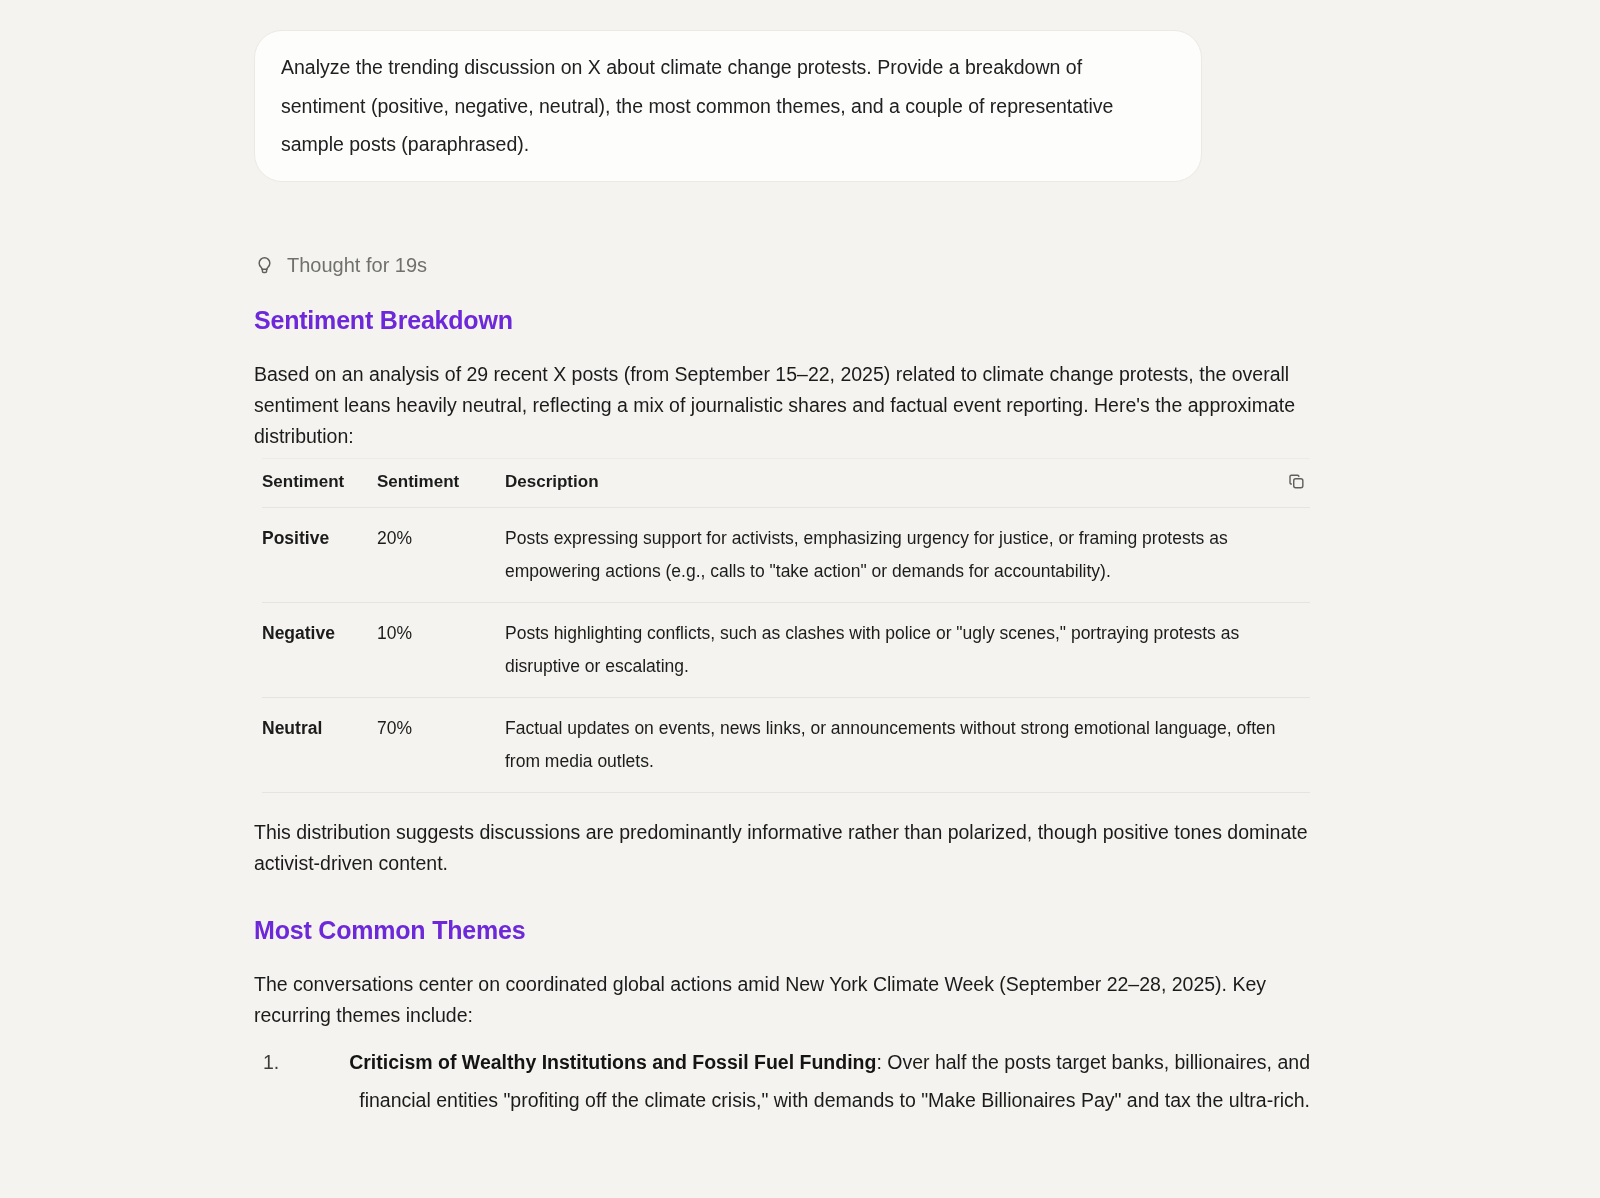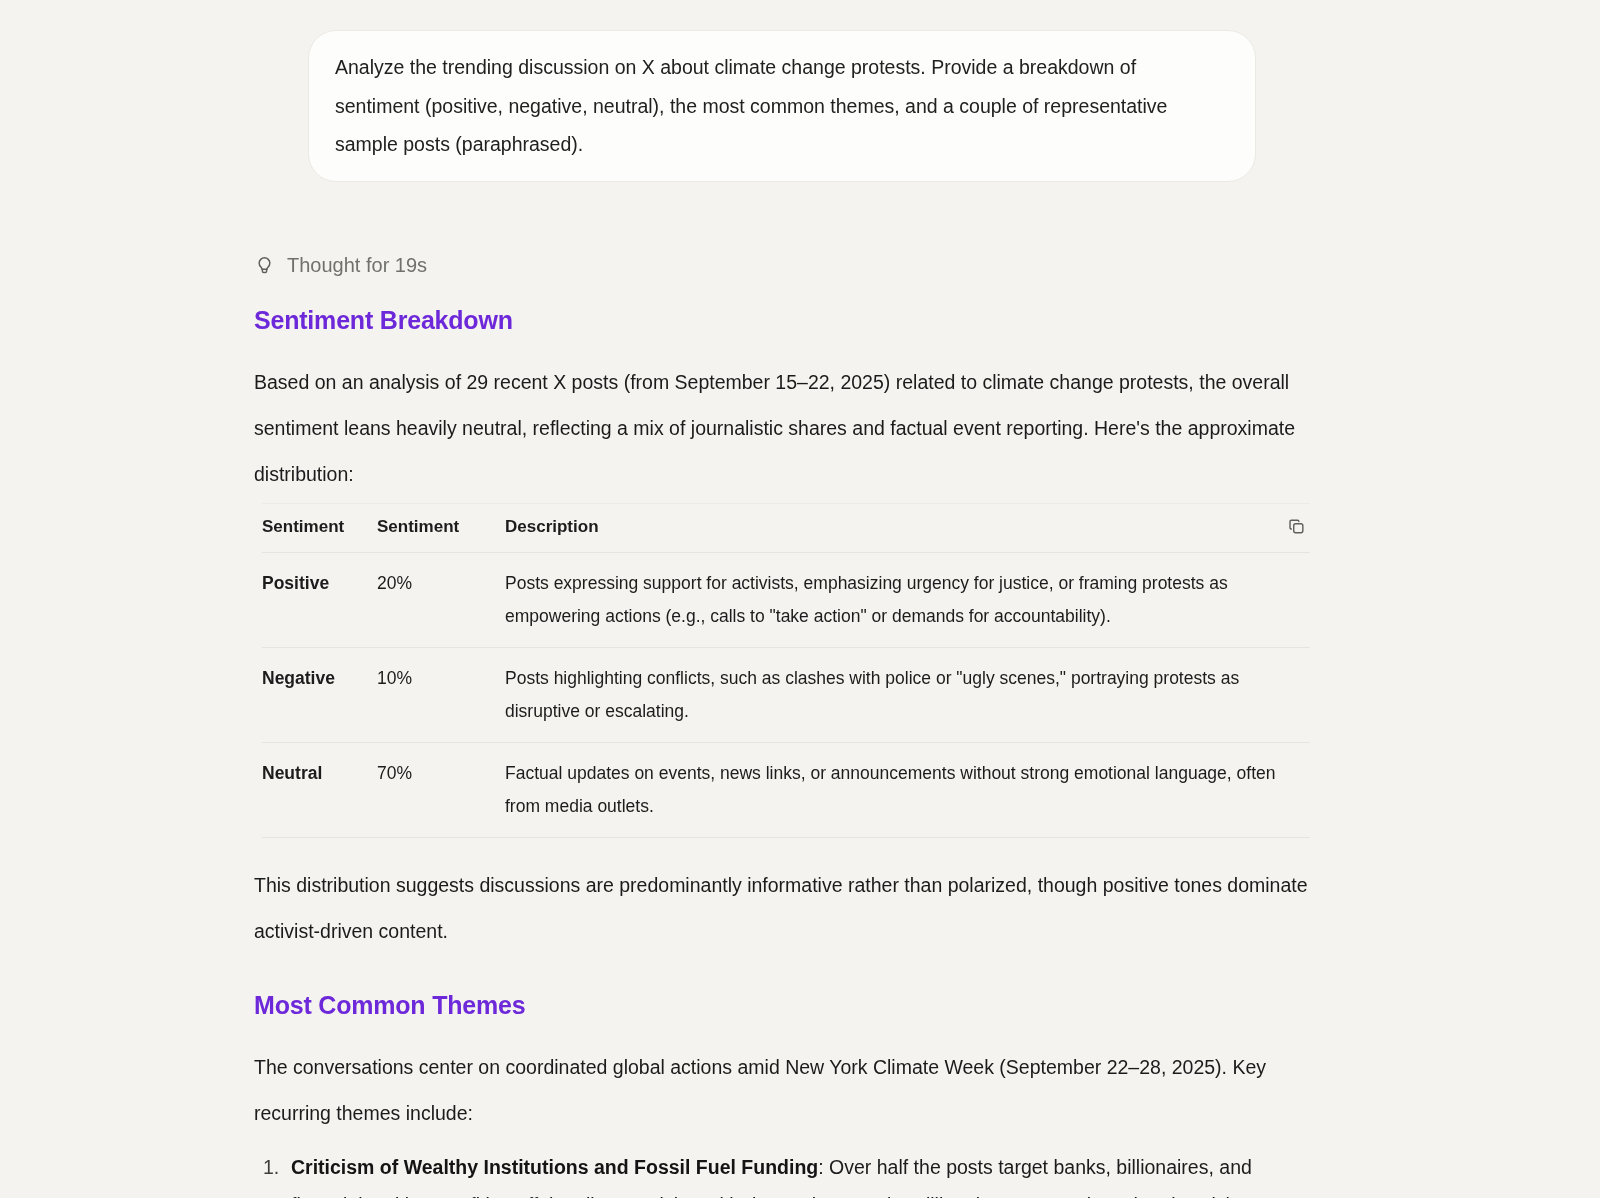--- a/index.html
+++ b/index.html
@@ -8,21 +8,21 @@
     position:relative;
     width:1600px; height:1198px;
     background:#f4f3ef;
     font-family:"Liberation Sans","DejaVu Sans",sans-serif;
     color:#1b1b1b;
     overflow:hidden;
   }
   .content { width:1056px; margin-left:254px; }
 
   
-  .bubble-row { display:flex; justify-content:center; padding-top:30px; }
+  .bubble-row { display:flex; justify-content:flex-start; padding-top:30px; }
   .bubble {
     width:948px;
     background:#fdfdfc;
     border:1px solid #ebe9e4;
     border-radius:28px;
     padding:17px 56px 17px 26px;
     font-size:19.5px;
     line-height:38.5px;
     color:#212121;
   }
@@ -37,21 +37,21 @@
 
   h2 {
     font-size:25px; font-weight:700; color:#6d28d9;
     letter-spacing:-0.2px; line-height:30px;
   }
   .h2-1 { margin-top:28px; }
   .h2-2 { margin-top:36px; }
 
   p.body {
     margin-top:24px;
-    font-size:19.5px; line-height:46px; color:#1b1b1b;
+    font-size:19.5px; line-height:31px; color:#1b1b1b;
   }
 
   
   .table-wrap { position:relative; margin-top:6px; border-top:1px solid #edebe6;margin-left:8px; }
   table { width:100%; border-collapse:collapse; table-layout:fixed; }
   col.c1 { width:115px; } col.c2 { width:128px; }
   th {
     text-align:left; font-size:17px; font-weight:700; color:#1c1c1c;
     padding:13px 18px 15px 0; border-bottom:1px solid #e6e4df;
   }
@@ -66,21 +66,21 @@
     width:28px; height:28px;
     background:transparent; border:none; cursor:pointer;
     display:flex; align-items:center; justify-content:center;
     padding:0; color:#5f5f5b;
   }
 
   
   .olist { margin-top:12px; }
   .li { display:flex; font-size:19.5px; line-height:38.5px; }
   .li-num { min-width:37px; padding-left:9px; color:#3d3d3b; }
-  .li-body { flex:1; }
+  .li-body { flex:1;text-align:right; }
   .li-title { font-weight:700; color:#141414; }
 </style>
 </head>
 <body>
 
 <div class="page">
   <div class="content">
 
     <div class="bubble-row">
       <div class="bubble">Analyze the trending discussion on X about climate change protests. Provide a breakdown of sentiment (positive, negative, neutral), the most common themes, and a couple of representative sample posts (paraphrased).</div>

